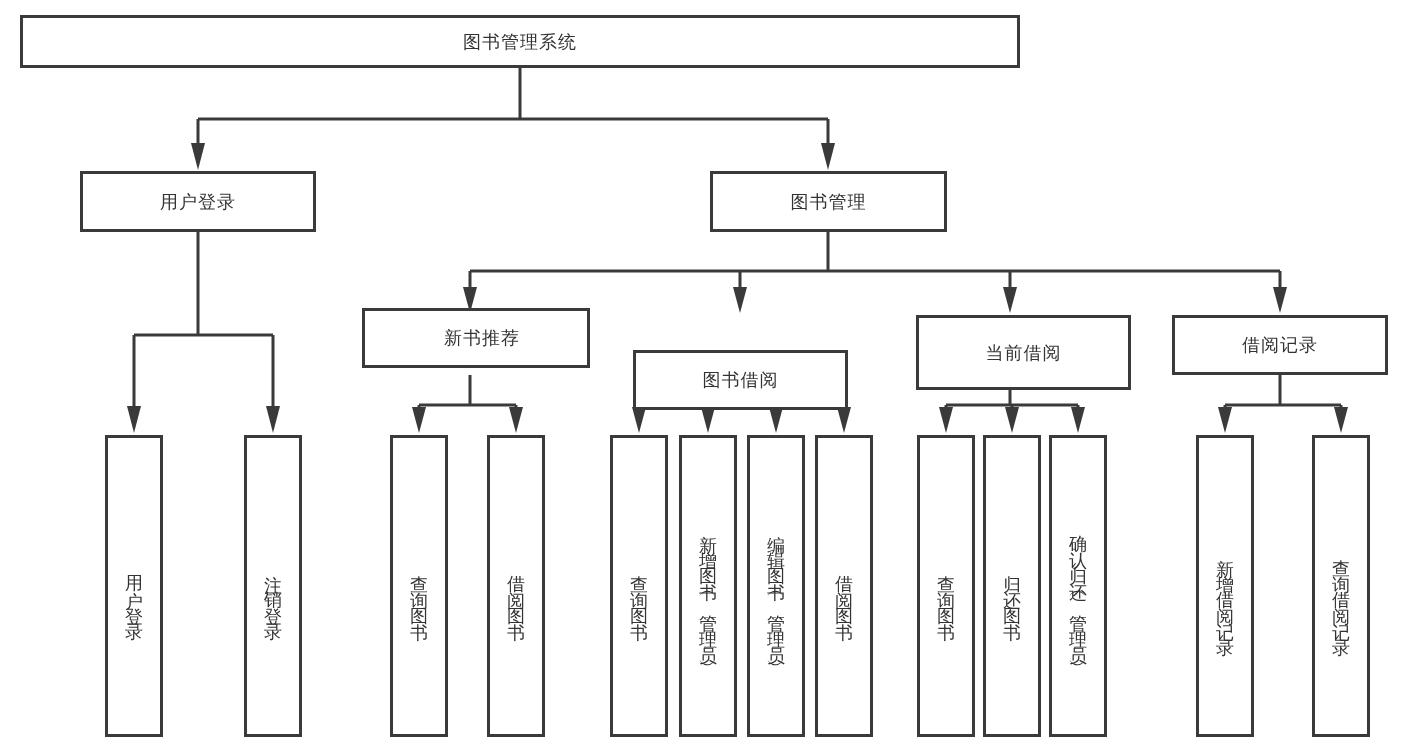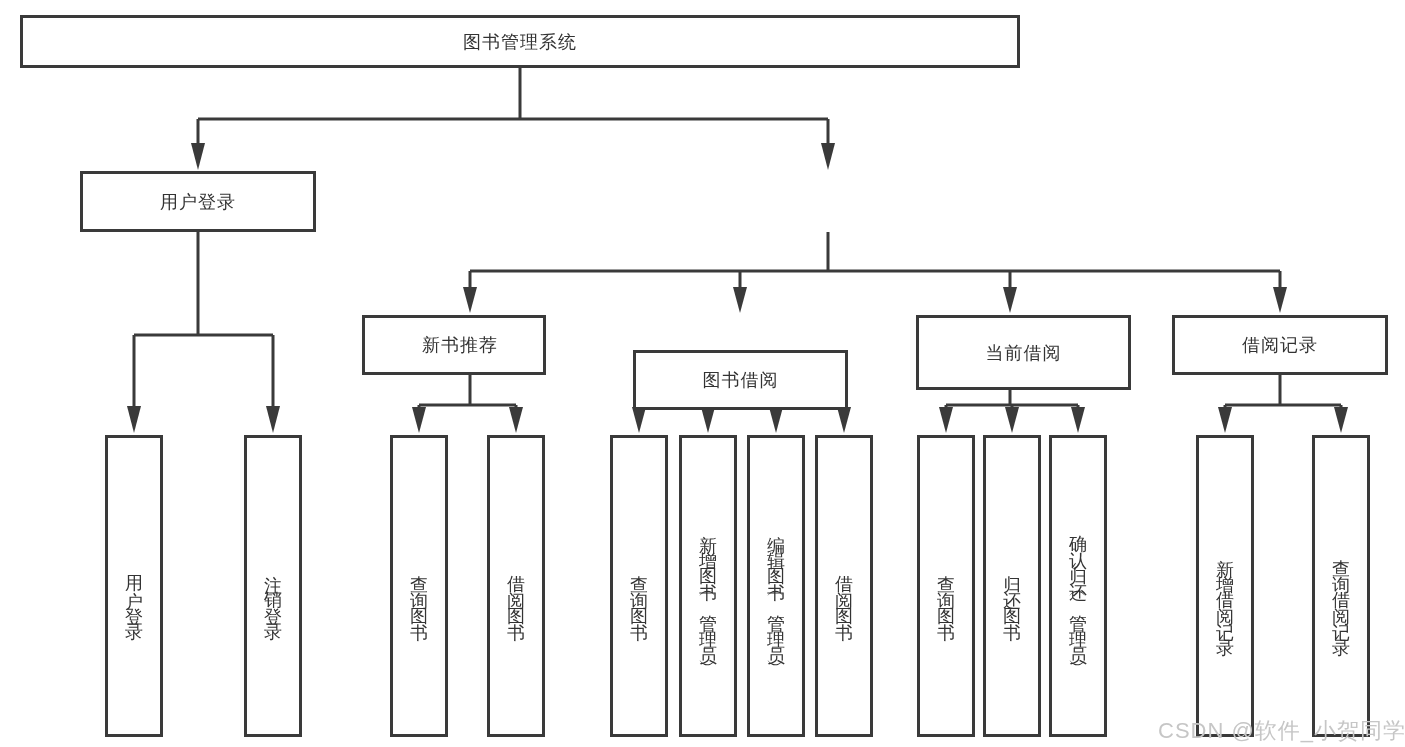--- a/index.html
+++ b/index.html
@@ -101,22 +101,23 @@
     <g>
       <path fill="none" d="M1280 375 V405 M1225 405 H1341 M1225 405 V410 M1341 405 V410"></path>
       <polygon stroke="none" points="1218,407 1232,407 1225,433"></polygon>
       <polygon stroke="none" points="1334,407 1348,407 1341,433"></polygon>
     </g>
   </svg>
 
   <div class="box" style="left:20px; top:15px; width:1000px; height:53px;">图书管理系统</div>
 
   <div class="box" style="left:80px; top:171px; width:236px; height:61px;">用户登录</div>
+  <div class="box" style="left:710px; top:171px; width:237px; height:61px;">图书管理</div>
 
-  <div class="box" style="left:362px; top:315px; width:184px; height:60px;padding-left:12px;">新书推荐</div>
+  <div class="box" style="left:362px; top:308px; width:228px; height:60px;padding-left:12px;">新书推荐</div>
   <div class="box" style="left:633px; top:315px; width:215px; height:60px;margin-top:35px;">图书借阅</div>
   <div class="box" style="left:903px; top:315px; width:215px; height:75px;margin-left:13px;">当前借阅</div>
   <div class="box" style="left:1172px; top:315px; width:216px; height:60px;font-family:Liberation Mono, monospace;">借阅记录</div>
 
   <div class="box vbox" style="left:105px; top:435px; width:58px; height:302px;">用户登录</div>
   <div class="box vbox" style="left:244px; top:435px; width:58px; height:302px;">注销登录</div>
 
   <div class="box vbox" style="left:390px; top:435px; width:58px; height:302px;">查询图书</div>
   <div class="box vbox" style="left:487px; top:435px; width:58px; height:302px;">借阅图书</div>
 
@@ -125,15 +126,14 @@
   <div class="box vbox" style="left:747px; top:435px; width:58px; height:302px;">编辑图书（管理员）</div>
   <div class="box vbox" style="left:815px; top:435px; width:58px; height:302px;">借阅图书</div>
 
   <div class="box vbox" style="left:917px; top:435px; width:58px; height:302px;">查询图书</div>
   <div class="box vbox" style="left:983px; top:435px; width:58px; height:302px;">归还图书</div>
   <div class="box vbox" style="left:1049px; top:435px; width:58px; height:302px;">确认归还（管理员）</div>
 
   <div class="box vbox" style="left:1196px; top:435px; width:58px; height:302px;">新增借阅记录</div>
   <div class="box vbox" style="left:1312px; top:435px; width:58px; height:302px;">查询借阅记录</div>
 
-  <div id="watermark">CSDN @软件_小贺同学</div>
 
 </div>
 
 </body></html>

